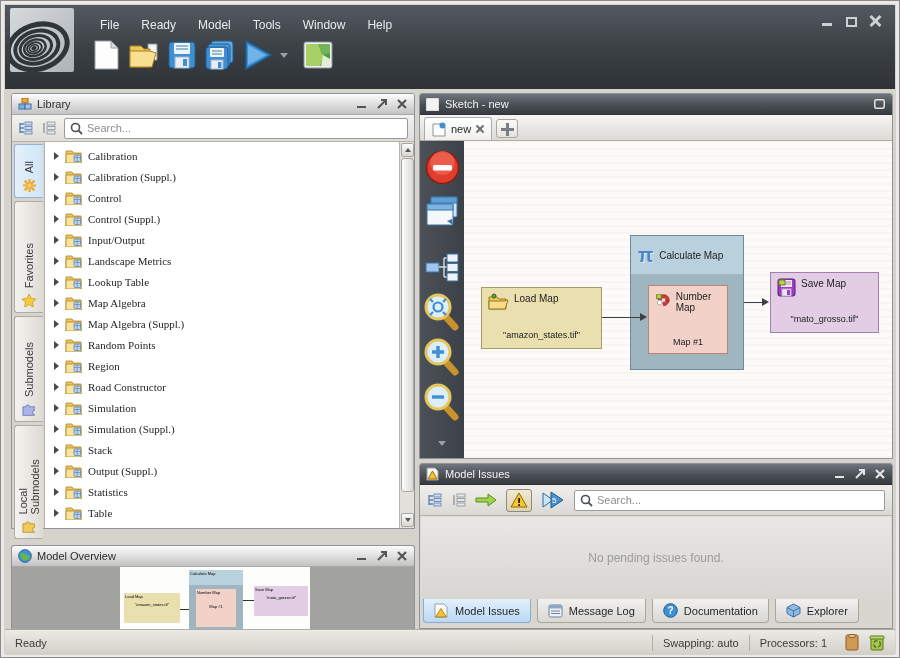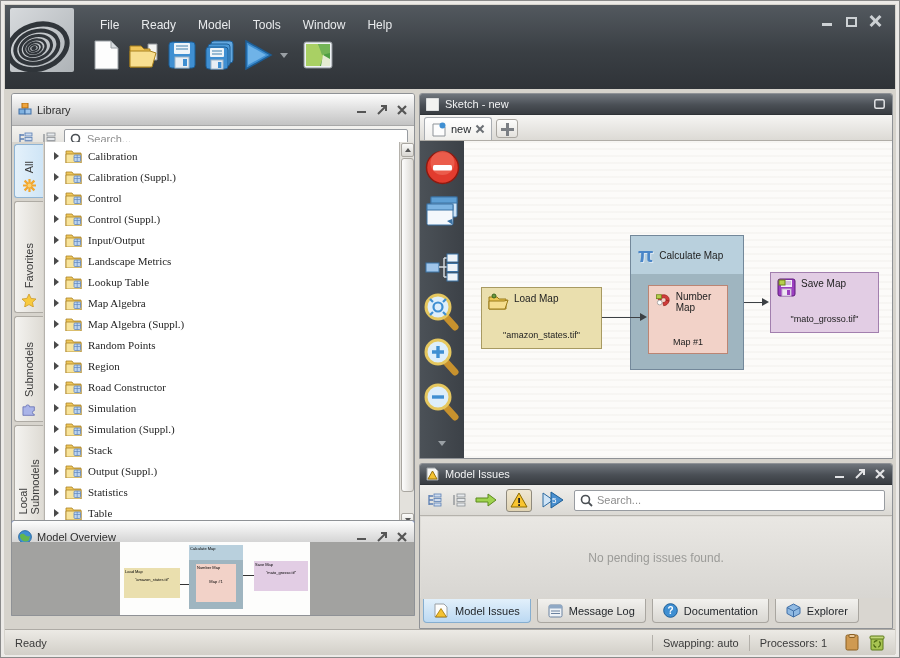--- a/index.html
+++ b/index.html
@@ -21,21 +21,21 @@
   #wincontrols { position:absolute; right:12px; top:8px; display:flex; gap:8px; align-items:center; }
   .wc { width:16px; height:14px; display:flex; align-items:flex-end; justify-content:center; }
   .wc-min { width:10px; height:3px; background:#cdd1d4; margin-bottom:1px; }
   .wc-max { width:11px; height:10px; border:2px solid #cdd1d4; }
   .wc-x { position:relative; width:12px; height:12px; }
   .wc-x:before,.wc-x:after { content:""; position:absolute; left:5px; top:-1px; width:3px; height:14px; background:#cdd1d4; }
   .wc-x:before { transform:rotate(45deg);} .wc-x:after { transform:rotate(-45deg);}
 
   
   .panel { position:absolute; border:1px solid #8f9296; border-radius:3px 3px 0 0; background:#fff; }
-  .phead-light { height:32px; background:linear-gradient(#fdfdfd,#dcdcdc 55%,#c3c3c3);
+  .phead-light { height:21px; background:linear-gradient(#fdfdfd,#dcdcdc 55%,#c3c3c3);
                  border-bottom:1px solid #a8a8a8; border-radius:2px 2px 0 0;
                  display:flex; align-items:center; padding:0 6px; gap:5px; }
   .phead-dark { height:21px; background:linear-gradient(#70767d,#4a4f55 55%,#383c41);
                 border-bottom:1px solid #2e3236; border-radius:2px 2px 0 0;
                 display:flex; align-items:center; padding:0 6px; gap:6px; }
   .ptitle-light { font-size:11px; color:#2e2e2e; flex:1; }
   .ptitle-dark { font-size:11px; color:#f2f3f4; flex:1; }
   .pctrls { display:flex; gap:7px; align-items:center; }
   .pc { width:13px; height:12px; display:flex; align-items:center; justify-content:center; }
   .pc svg { display:block; }
@@ -62,21 +62,21 @@
   .caret { width:0; height:0; border-top:4px solid transparent; border-bottom:4px solid transparent; border-left:5px solid #4a4a4a; }
   .lib-label { font-size:11px; color:#1f1f1f;font-family:Liberation Serif, serif; }
   .vscroll { position:absolute; right:0; top:0; bottom:0; width:15px; background:#e3e1dc; border-left:1px solid #b5b2ac; }
   .vs-btn { position:absolute; left:1px; width:13px; height:14px; background:linear-gradient(#fbfbfa,#d8d6d1); border:1px solid #a9a6a0; border-radius:2px; display:flex; align-items:center; justify-content:center; }
   .vs-up { top:1px; } .vs-down { bottom:1px; }
   .tri-up { width:0;height:0;border-left:3px solid transparent;border-right:3px solid transparent;border-bottom:4px solid #555; }
   .tri-down { width:0;height:0;border-left:3px solid transparent;border-right:3px solid transparent;border-top:4px solid #555; }
   .vs-thumb { position:absolute; left:1px; top:16px; bottom:36px; width:13px; background:linear-gradient(90deg,#fdfdfd,#dcdad5); border:1px solid #a9a6a0; border-radius:3px; }
 
   
-  #overview { left:10px; top:519px; width:404px; height:96px; background:#1d4ed8; }
+  #overview { left:10px; top:544px; width:404px; height:96px; background:#1d4ed8; }
   #ov-content { position:absolute; left:0; top:21px; right:0; bottom:0; background:#a2a2a0; overflow:hidden; }
   #ov-white { position:absolute; left:108px; top:0; width:190px; height:100%; background:#fdfdfc; }
   .mini-node { position:absolute; font-size:4px; }
   .mini-title { display:flex; gap:1px; align-items:center; padding:1px; }
   .mini-val { text-align:center; margin-top:2px; }
   .mini-line { position:absolute; height:1px; background:#333; }
 
   
   #sketch { left:418px; top:92px; width:474px; height:366px; background:#e4e2de; }
   #sketch-tabbar { height:26px; background:linear-gradient(#f6f5f3,#dcdad5); border-bottom:1px solid #b0ada7;

